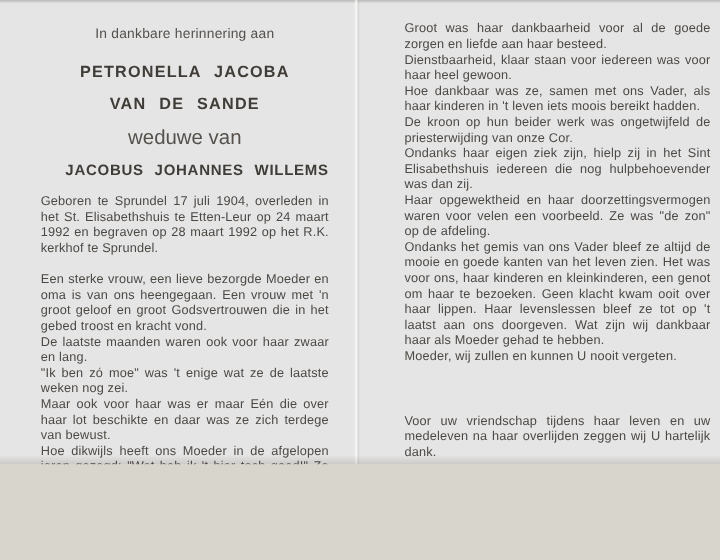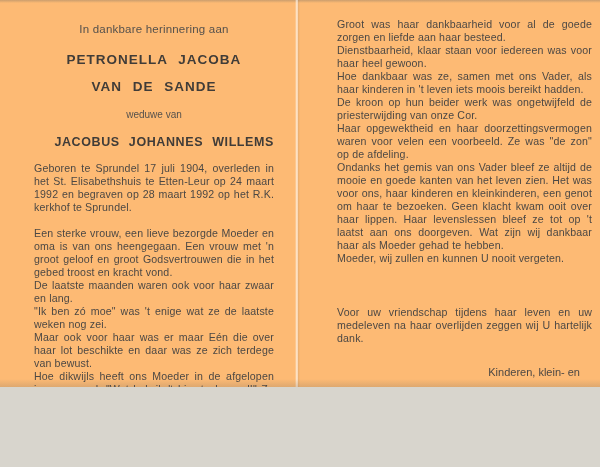--- a/index.html
+++ b/index.html
@@ -5,21 +5,21 @@
   html, body {
     margin: 0;
     padding: 0;
     background: #d8d5cd;
     font-family: "Liberation Sans", sans-serif;
   }
   .card {
     position: relative;
     width: 600px;
     height: 387px;
-    background: #fdba74;
+    background: #e5e5e5;
     overflow: hidden;
     color: #4c4844;
   }
   
   .edge-top {
     position: absolute; left: 0; top: 0; width: 600px; height: 3px;
     background: linear-gradient(180deg, rgba(110,105,96,0.35), rgba(110,105,96,0));
     pointer-events: none;
   }
   .edge-bottom {
@@ -58,21 +58,21 @@
     font-size: 13.5px;
     line-height: 17px;
     letter-spacing: 1px;
     word-spacing: 6px;
     color: #403c38;
     margin-top: 10px;
   }
   .relation {
     margin-top: 13px;
     text-align: center;
-    font-size: 10px;
+    font-size: 17px;
     line-height: 14px;
     color: #55514c;
   }
   .spouse-name {
     margin-top: 13px;
     text-align: right;
     font-weight: bold;
     font-size: 12.5px;
     line-height: 15px;
     letter-spacing: 0.6px;
@@ -131,20 +131,21 @@
       <p>Hoe dikwijls heeft ons Moeder in de afgelopen jaren gezegd: "Wat heb ik 't hier toch goed!" Ze doelde daarmee op haar verblijf in het Sint Elisabethshuis in Etten-Leur. Hier kon zij haar vele zorgen van vroeger vergeten: zorgen om haar gezin, familieleden en hulpbehoevenden.</p>
     </div>
   </div>
 
   <div class="page page-right">
     <div class="body-text">
       <p>Groot was haar dankbaarheid voor al de goede zorgen en liefde aan haar besteed.</p>
       <p>Dienstbaarheid, klaar staan voor iedereen was voor haar heel gewoon.</p>
       <p>Hoe dankbaar was ze, samen met ons Vader, als haar kinderen in 't leven iets moois bereikt hadden.</p>
       <p>De kroon op hun beider werk was ongetwijfeld de priesterwijding van onze Cor.</p>
+      <p>Ondanks haar eigen ziek zijn, hielp zij in het Sint Elisabethshuis iedereen die nog hulpbehoevender was dan zij.</p>
       <p>Haar opgewektheid en haar doorzettingsvermogen waren voor velen een voorbeeld. Ze was "de zon" op de afdeling.</p>
       <p>Ondanks het gemis van ons Vader bleef ze altijd de mooie en goede kanten van het leven zien. Het was voor ons, haar kinderen en kleinkinderen, een genot om haar te bezoeken. Geen klacht kwam ooit over haar lippen. Haar levenslessen bleef ze tot op 't laatst aan ons doorgeven. Wat zijn wij dankbaar haar als Moeder gehad te hebben.</p>
       <p>Moeder, wij zullen en kunnen U nooit vergeten.</p>
       <p class="thanks-para">Voor uw vriendschap tijdens haar leven en uw medeleven na haar overlijden zeggen wij U hartelijk dank.</p>
     </div>
     <div class="signature">
       <div>Kinderen, klein- en</div>
     </div>
   </div>
 </div>

